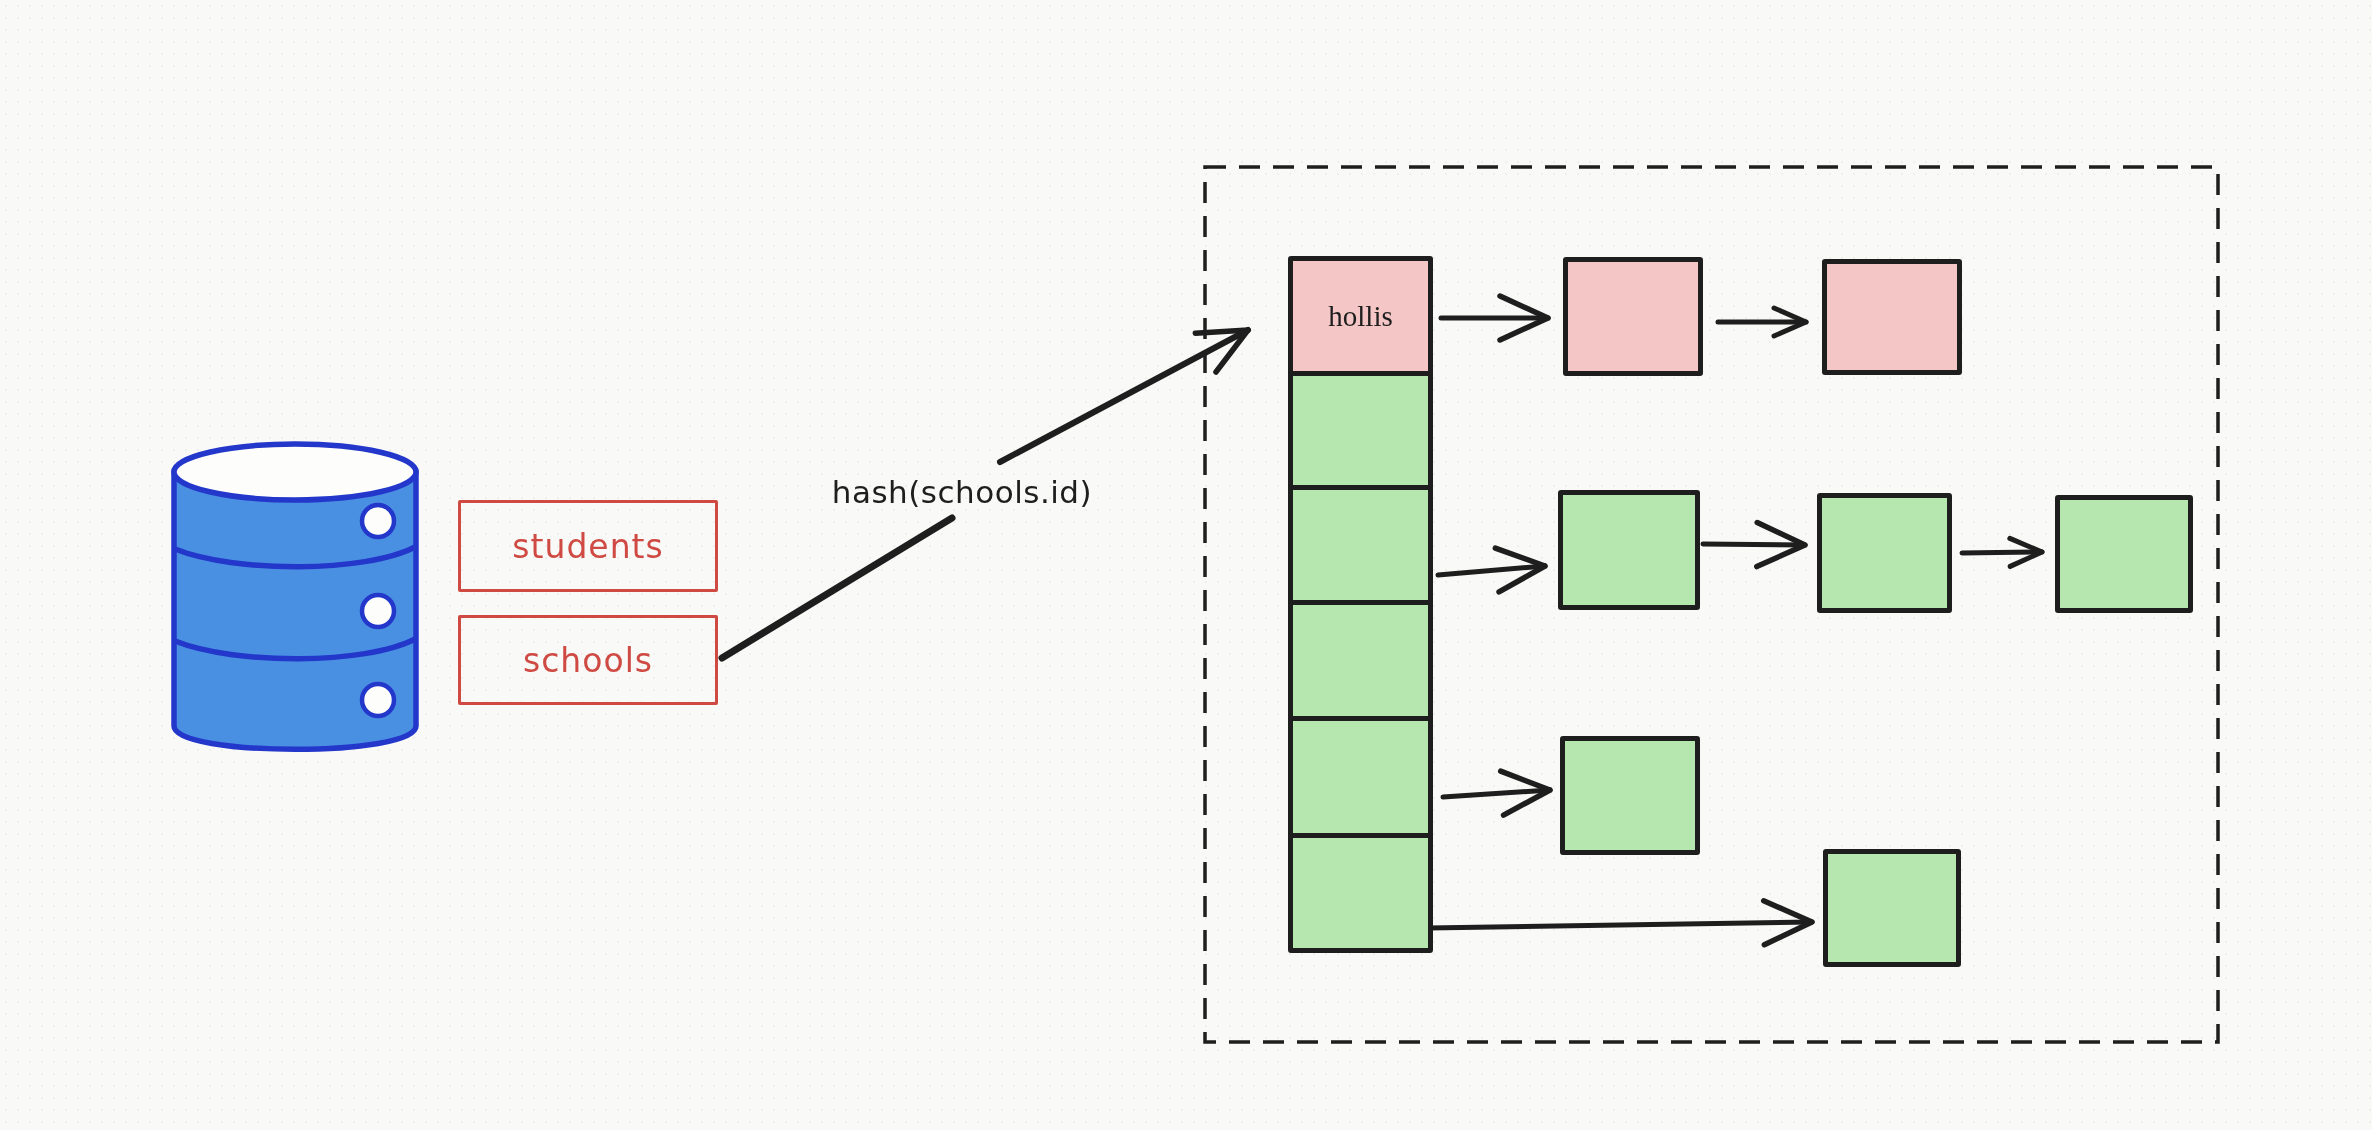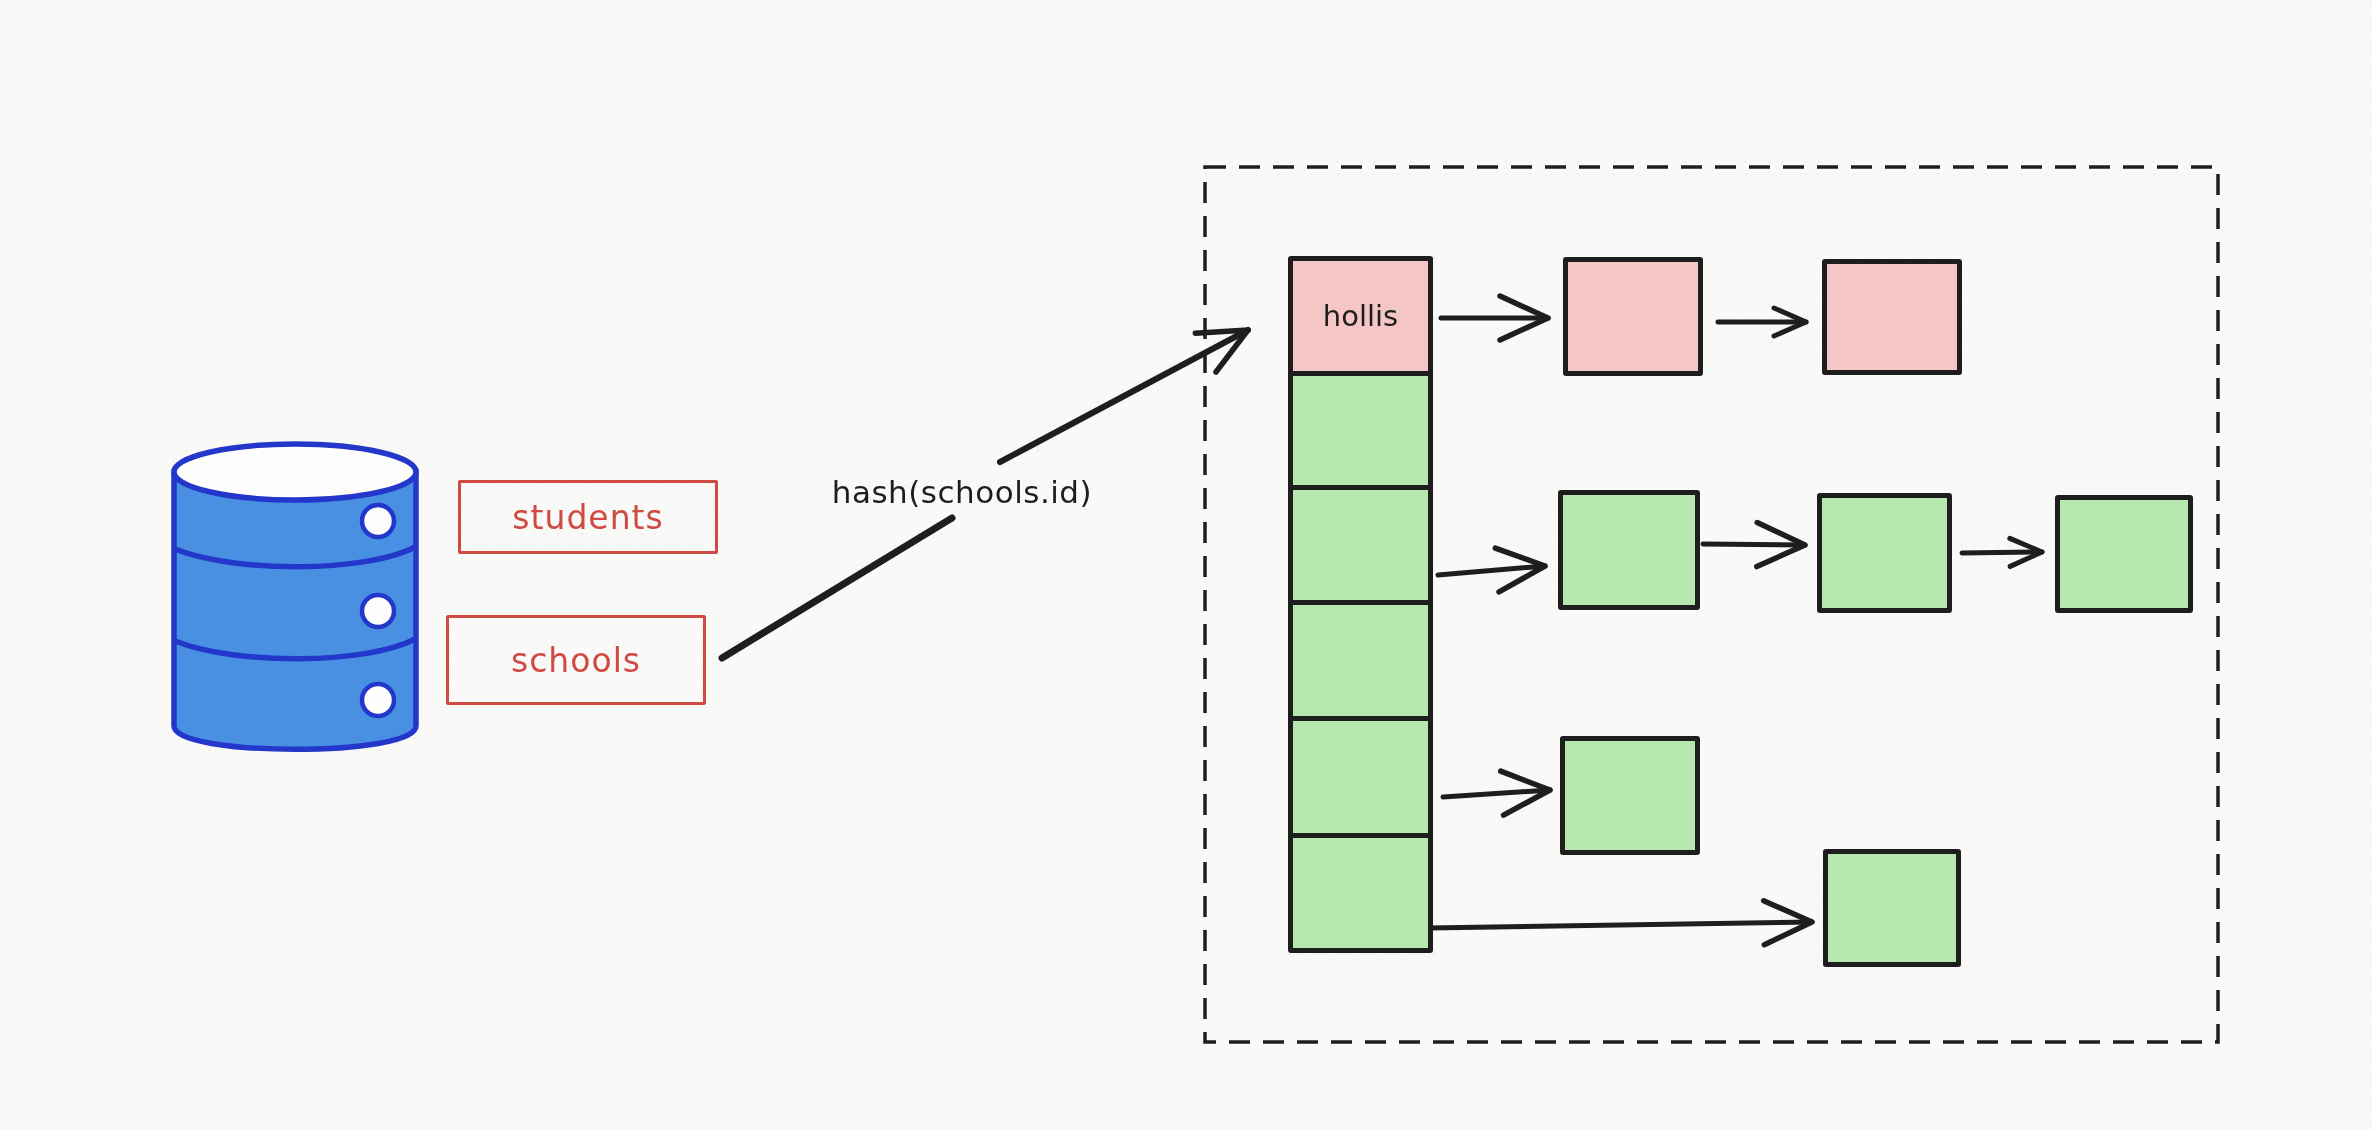--- a/index.html
+++ b/index.html
@@ -21,36 +21,36 @@
   
   .table-box{
     border:3px solid #cf4a43;
     border-radius:2px;
     color:#cf4a43;
     font-size:33px;
     letter-spacing:1px;
     display:flex;align-items:center;justify-content:center;
     background:transparent;
   }
-  .table-students{left:458px;top:480px;width:260px;height:74px;}
-  .table-schools{left:446px;top:615px;width:260px;height:90px;}
+  .table-students{left:458px;top:500px;width:260px;height:92px;}
+  .table-schools{left:458px;top:615px;width:260px;height:90px;}
 
   
   .hash-label{
     left:812px;top:470px;width:300px;height:44px;
     color:#1e1e1e;font-size:31px;letter-spacing:0.5px;
     display:flex;align-items:center;justify-content:center;
   }
 
   
   .bucket{
     left:1288px;width:145px;
     border:5px solid #1e1e1e;border-radius:3px;
     display:flex;align-items:center;justify-content:center;
-    color:#1e1e1e;font-size:29px;
+    color:#1e1e1e;font-size:29px;font-family:Liberation Serif, serif;
   }
   .bucket.pink{background:#f4c7c6;}
   .bucket.green{background:#b6e7af;}
   .bk1{top:256px;height:120px;}
   .bk2{top:371px;height:119px;}
   .bk3{top:485px;height:120px;}
   .bk4{top:600px;height:121px;}
   .bk5{top:716px;height:122px;}
   .bk6{top:833px;height:120px;}
 

